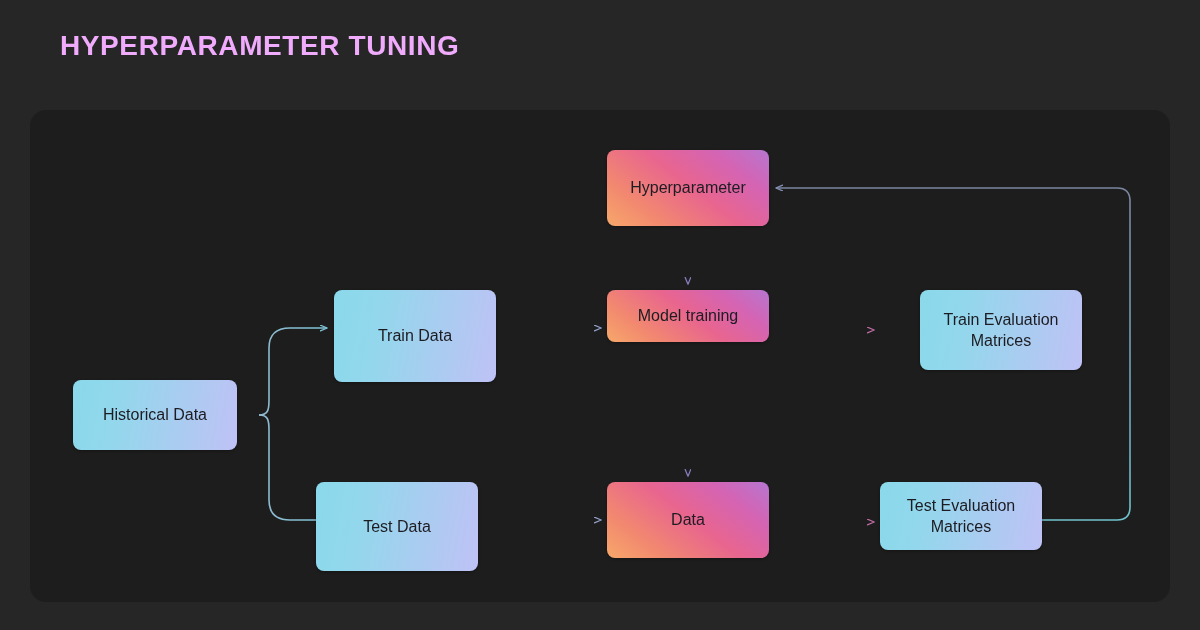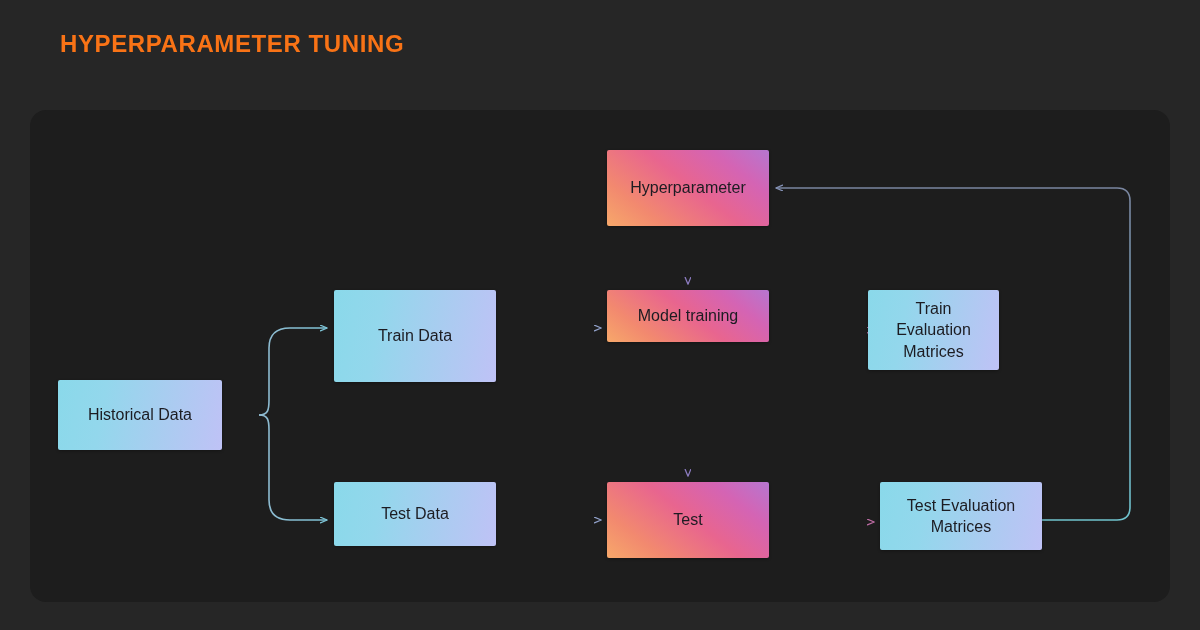--- a/index.html
+++ b/index.html
@@ -11,24 +11,24 @@
     width: 1200px;
     height: 630px;
     font-family: "Liberation Sans", sans-serif;
     overflow: hidden;
     position: relative;
   }
   #page-title {
     position: absolute;
     left: 60px;
     top: 32px;
-    font-size: 24px;
+    font-size: 28px;
     font-weight: bold;
     letter-spacing: 0.6px;
-    color: #f97316;
+    color: #f0abfc;
     line-height: 1;
   }
   #diagram-panel {
     position: absolute;
     left: 30px;
     top: 110px;
     width: 1140px;
     height: 492px;
     background: #1d1d1d;
     border-radius: 16px;
@@ -36,21 +36,21 @@
   #edges-svg {
     position: absolute;
     left: 0;
     top: 0;
     width: 1200px;
     height: 630px;
     pointer-events: none;
   }
   .node {
     position: absolute;
-    border-radius: 2px;
+    border-radius: 8px;
     display: flex;
     align-items: center;
     justify-content: center;
     text-align: center;
     color: #1c1c22;
     font-size: 16px;
     line-height: 1.32;
     padding: 0 10px;
     box-sizing: border-box;
     box-shadow: 0 1px 3px rgba(0,0,0,0.30);
@@ -128,43 +128,43 @@
 
   <path d="M688,366 L688,476" fill="none" stroke="url(#g-warm-v)" stroke-width="1.6" marker-end="url(#ah-purple)"></path>
 
   <path d="M769,330 L874,330" fill="none" stroke="url(#g-warm-h)" stroke-width="1.6" marker-end="url(#ah-pink)"></path>
 
   <path d="M769,522 L874,522" fill="none" stroke="url(#g-warm-h)" stroke-width="1.6" marker-end="url(#ah-pink)"></path>
 
   <path d="M1042,520 L1117,520 C1126,520 1130,516 1130,507 L1130,201 C1130,192 1126,188 1117,188 L776,188" fill="none" stroke="url(#g-feedback)" stroke-width="1.6" marker-end="url(#ah-slate)"></path>
 </svg>
 
-<div class="node node-cool" style="left:58px; top:380px; width:164px; height:70px;">
+<div class="node node-cool" style="left:73px; top:380px; width:164px; height:70px;">
   <span class="node-label">Historical Data</span>
 </div>
 
 <div class="node node-cool" style="left:334px; top:290px; width:162px; height:92px;">
   <span class="node-label">Train Data</span>
 </div>
 
-<div class="node node-cool" style="left:334px; top:482px; width:162px; height:64px;">
+<div class="node node-cool" style="left:316px; top:482px; width:162px; height:89px;">
   <span class="node-label">Test Data</span>
 </div>
 
 <div class="node node-warm" style="left:607px; top:150px; width:162px; height:76px;">
   <span class="node-label">Hyperparameter</span>
 </div>
 
 <div class="node node-warm" style="left:607px; top:290px; width:162px; height:52px;">
   <span class="node-label">Model training</span>
 </div>
 
 <div class="node node-warm" style="left:607px; top:482px; width:162px; height:76px;">
-  <span class="node-label">Test</span>
+  <span class="node-label">Data</span>
 </div>
 
-<div class="node node-cool" style="left:868px; top:290px; width:131px; height:80px;">
+<div class="node node-cool" style="left:920px; top:290px; width:162px; height:80px;">
   <span class="node-label">Train Evaluation Matrices</span>
 </div>
 
 <div class="node node-cool" style="left:880px; top:482px; width:162px; height:68px;">
   <span class="node-label">Test Evaluation Matrices</span>
 </div>
 
 </body></html>

